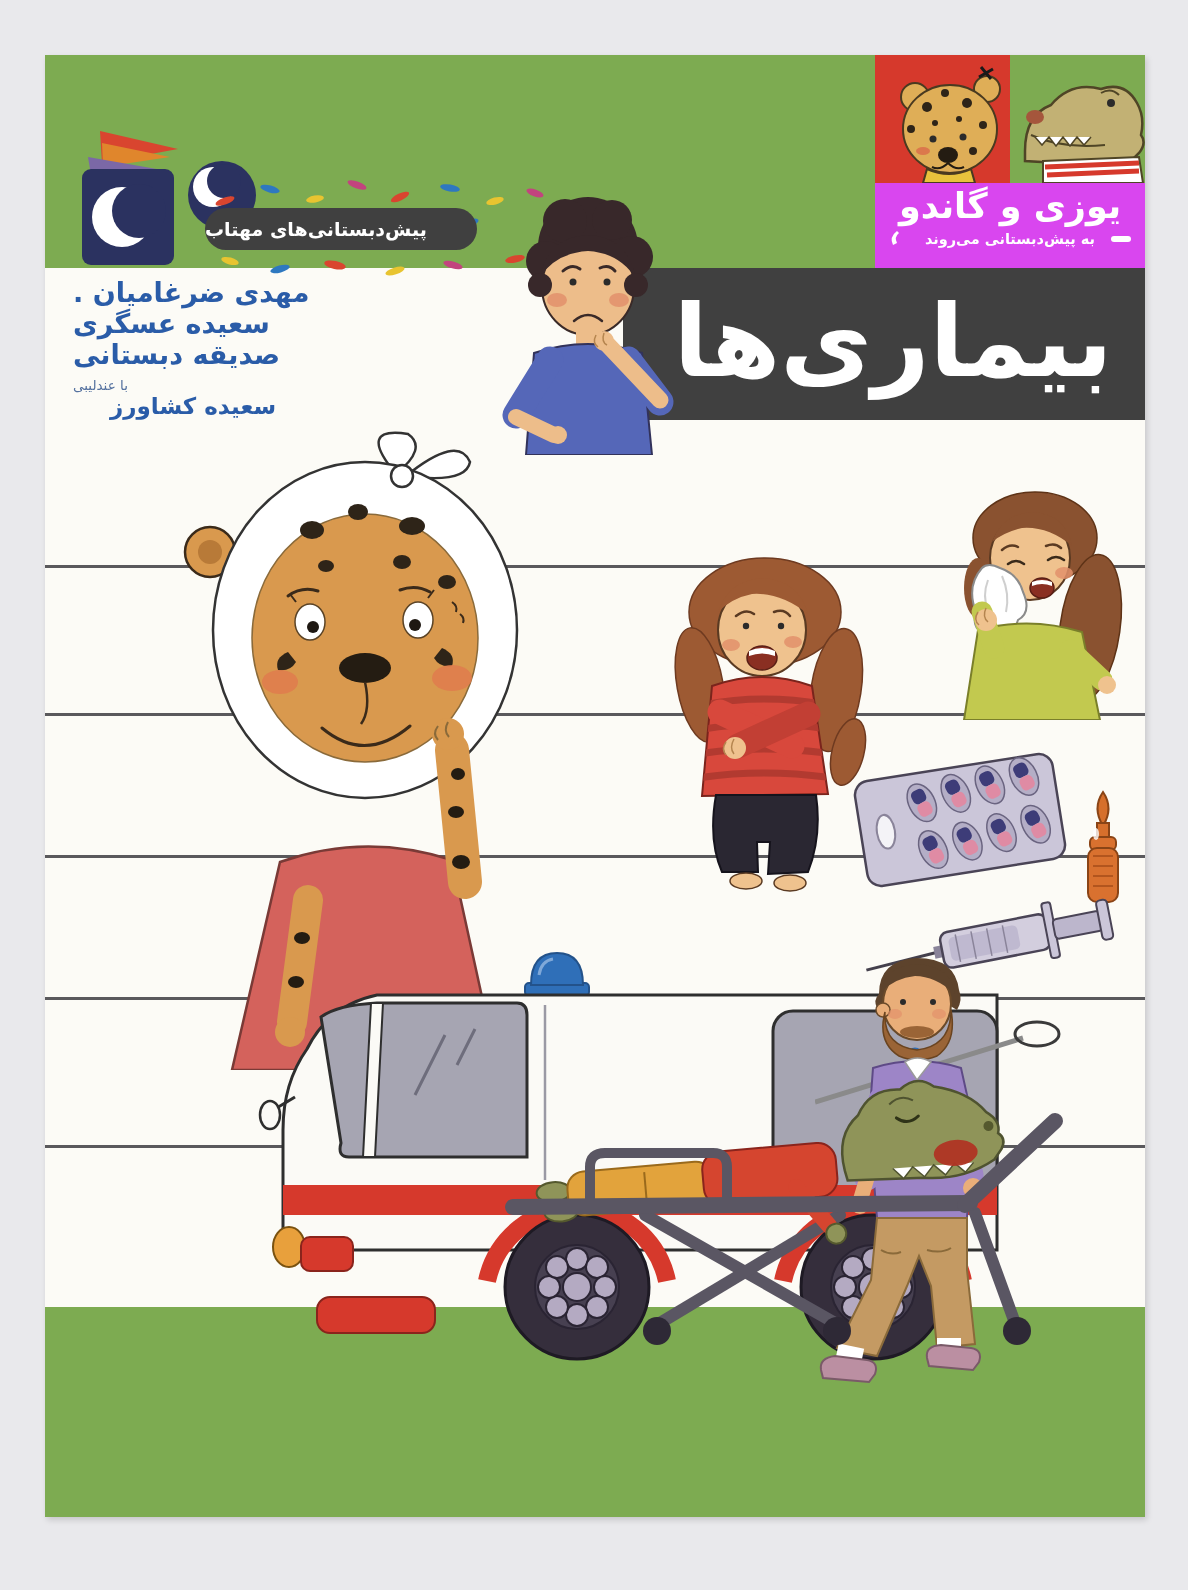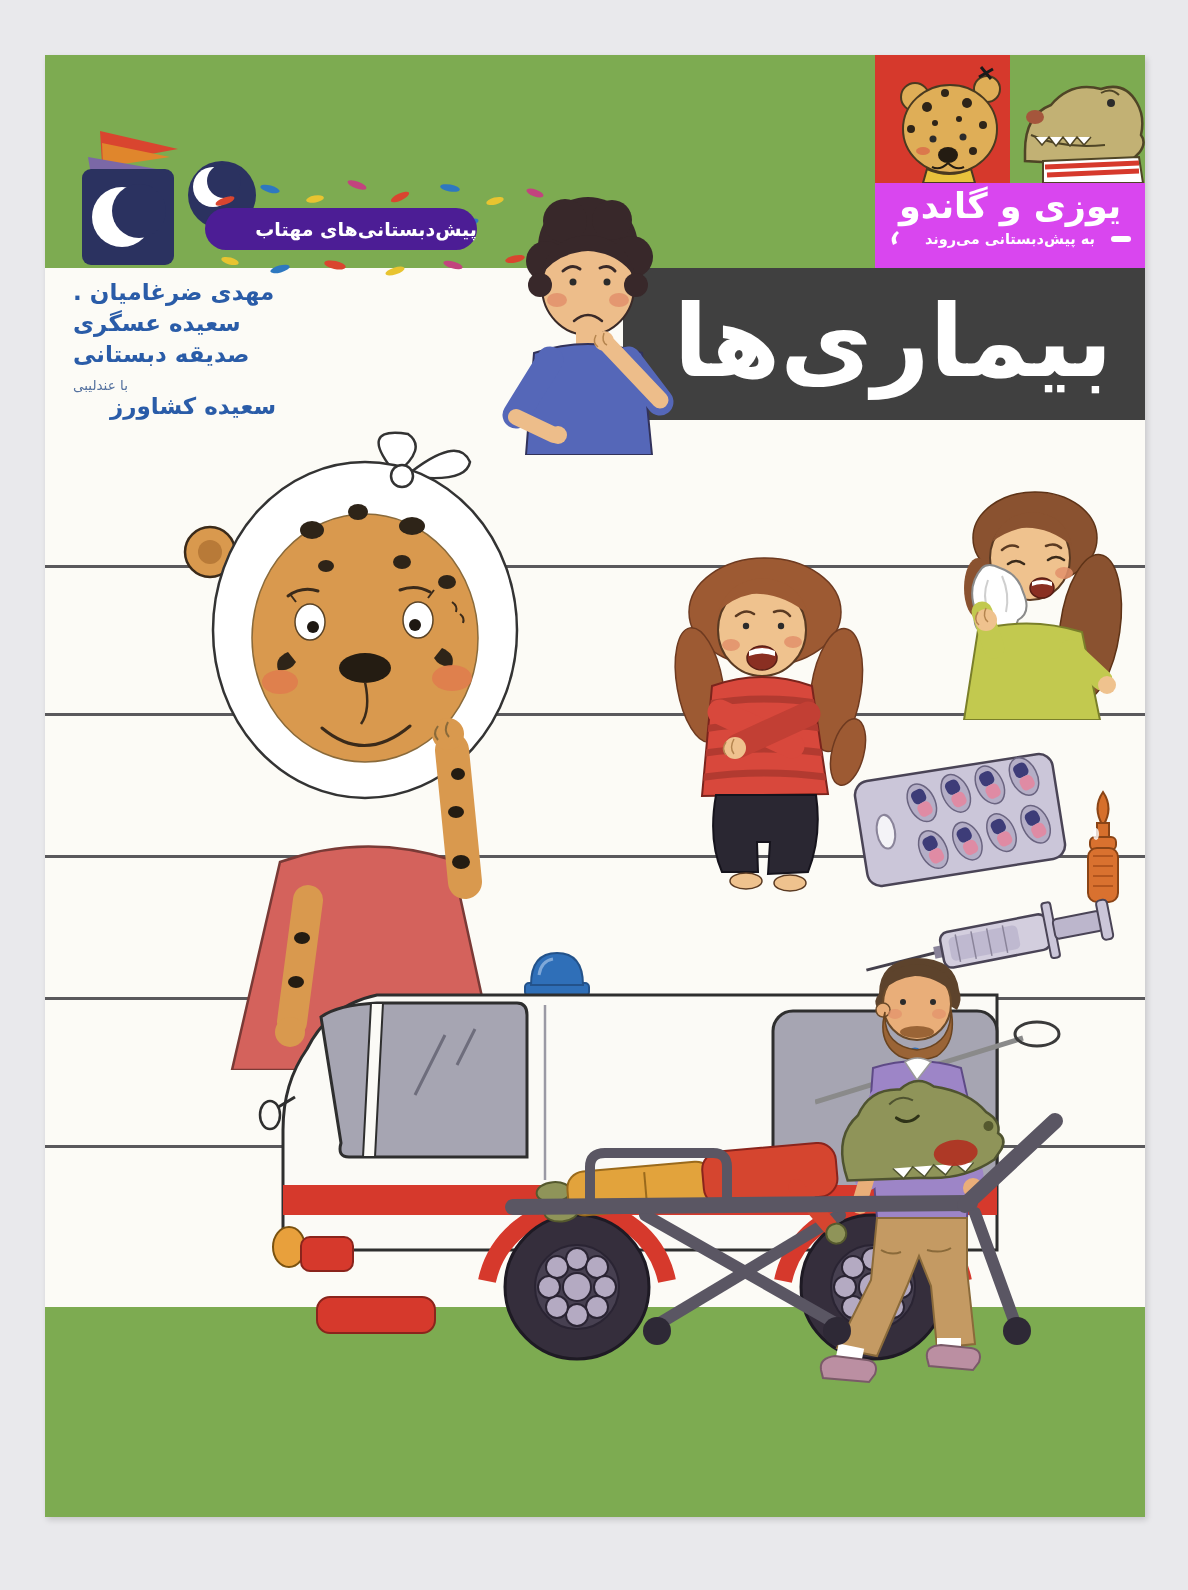--- a/index.html
+++ b/index.html
@@ -11,25 +11,25 @@
   .green-band{left:0;top:0;width:830px;height:213px;background:#7dab51;}
   .charbox-red{left:830px;top:0;width:135px;height:128px;background:#d6392c;}
   .charbox-green{left:965px;top:0;width:135px;height:128px;background:#7dab51;}
   .blue-strip{left:830px;top:128px;width:270px;height:85px;background:#d946ef;
               color:#fff;text-align:center;direction:rtl;}
   .series-title{font-size:35px;font-weight:bold;line-height:46px;letter-spacing:1px;}
   .series-sub{font-size:14.5px;line-height:16px;font-weight:bold;}
   .title-banner{left:578px;top:213px;width:522px;height:152px;background:#404040;
                 color:#fff;direction:rtl;text-align:center;}
   .title-banner .t{font-size:100px;font-weight:bold;line-height:148px;padding-left:18px;}
-  .badge-pill{left:160px;top:153px;width:272px;height:42px;background:#4c1d95;
-              border-radius:21px;color:#fff;text-align:right;direction:rtl;}
+  .badge-pill{left:160px;top:153px;width:272px;height:42px;background:#404040;
+              border-radius:21px;color:#fff;text-align:left;direction:rtl;}
   .badge-pill span{font-size:19px;font-weight:bold;line-height:42px;}
   .authors{left:28px;top:222px;width:300px;direction:rtl;text-align:left;color:#2a5ca8;}
-  .authors .nm{font-size:23px;font-weight:bold;line-height:31px;white-space:nowrap;}
+  .authors .nm{font-size:27px;font-weight:bold;line-height:31px;white-space:nowrap;}
   .authors .lbl{font-size:13.5px;color:#54719f;margin-top:7px;line-height:16px;}
   .authors .ill{font-size:23px;font-weight:bold;line-height:26px;margin-left:37px;}
   .rule{left:0;width:1100px;height:3px;background:#3d3c41;opacity:.85;}
   .grass{left:0;top:1252px;width:1100px;height:210px;background:#7dab51;}
   svg{display:block;}
 </style>
 </head>
 <body>
 
 <div class="cover">

